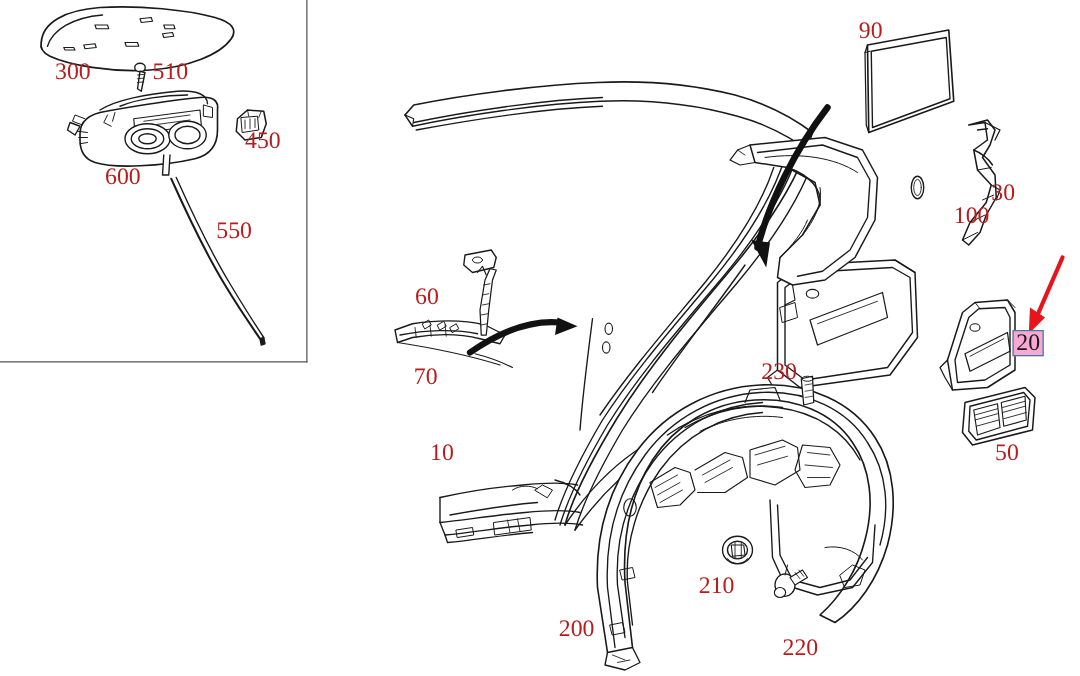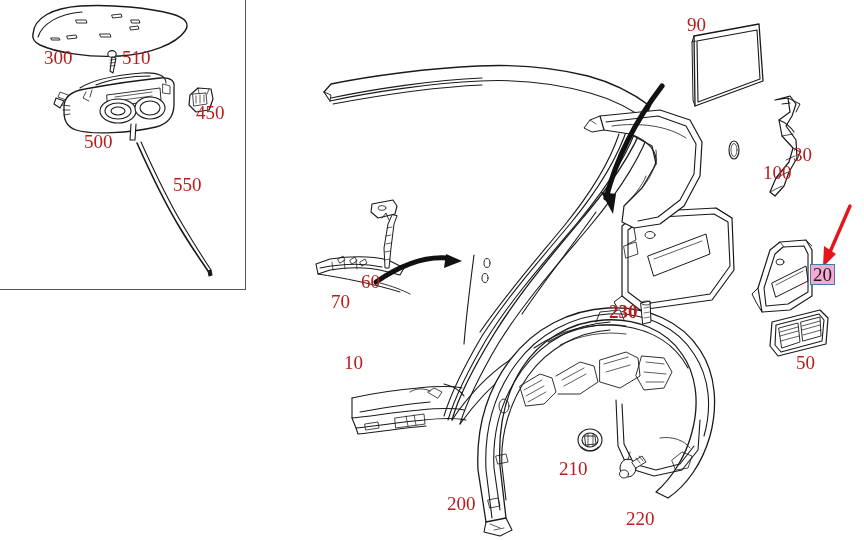--- a/index.html
+++ b/index.html
@@ -297,30 +297,30 @@
     <g>
       <path d="M850,206 L830,252" fill="none" stroke="#e8141b" stroke-width="3.4" stroke-linecap="round"></path>
       <path d="M823,267 L824,246 L836,254 Z" fill="#e8141b"></path>
     </g>
   </svg>
 
   <div class="inset-border"></div>
 
   <div class="lbl" style="left:44px;top:48px;">300</div>
   <div class="lbl" style="left:122px;top:48px;">510</div>
-  <div class="lbl" style="left:84px;top:132px;">500</div>
+  <div class="lbl" style="left:84px;top:132px;">600</div>
   <div class="lbl" style="left:196px;top:103px;">450</div>
   <div class="lbl" style="left:173px;top:175px;">550</div>
 
   <div class="lbl" style="left:687px;top:15px;">90</div>
   <div class="lbl" style="left:725px;top:163px;margin-left:38px;">100</div>
   <div class="lbl" style="left:793px;top:145px;">30</div>
-  <div class="lbl" style="left:361px;top:228px;margin-top:44px;">60</div>
+  <div class="lbl" style="left:332px;top:228px;">60</div>
   <div class="lbl" style="left:331px;top:292px;">70</div>
   <div class="lbl hl" style="left:810px;top:264px;">20</div>
   <div class="lbl" style="left:796px;top:353px;">50</div>
   <div class="lbl" style="left:344px;top:353px;">10</div>
-  <div class="lbl" style="left:609px;top:302px;font-weight:bold;">230</div>
+  <div class="lbl" style="left:609px;top:288px;">230</div>
   <div class="lbl" style="left:559px;top:459px;text-align:right;">210</div>
   <div class="lbl" style="left:626px;top:489px;margin-top:20px;">220</div>
   <div class="lbl" style="left:447px;top:494px;">200</div>
 
 </div>
 
 </body></html>

